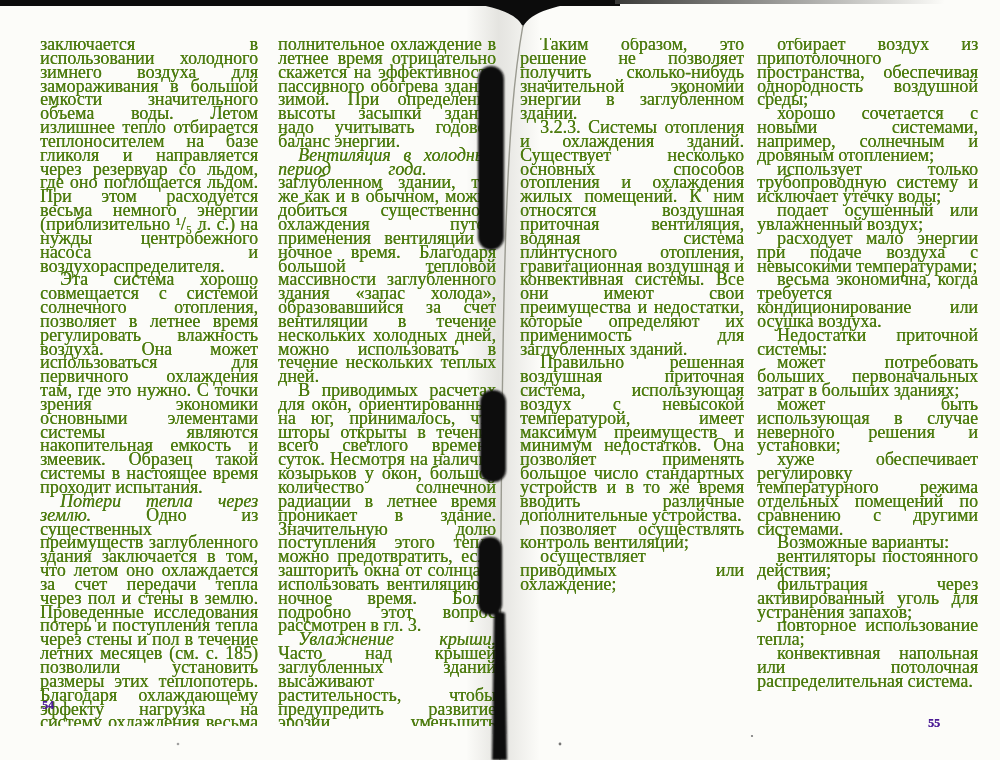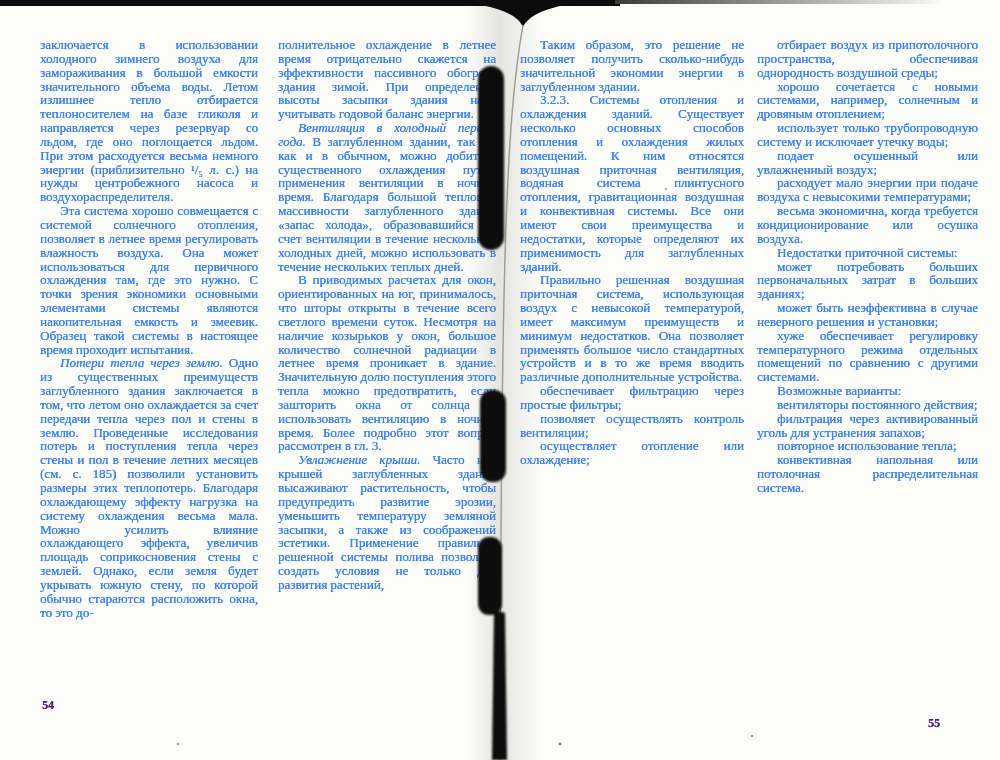--- a/index.html
+++ b/index.html
@@ -10,22 +10,22 @@
     height: 760px;
     background: #fcfcf9;
     overflow: hidden;
     font-family: "Liberation Serif", "DejaVu Serif", serif;
   }
   .col {
     position: absolute;
     top: 38px;
     height: 688px;
     overflow: hidden;
-    color: #3b82f6;
-    font-size: 13px;
+    color: #4d7c0f;
+    font-size: 18px;
     line-height: 13.85px;
     text-align: justify;
     text-shadow: 0.25px 0 0 currentColor;
   }
   .col-1 { left: 40px;  width: 218px; }
   .col-2 { left: 278px; width: 218px; }
   .col-3 { left: 520px; width: 224px; }
   .col-4 { left: 757px; width: 221px; }
   p.para { margin: 0; }
   p.para.indent { text-indent: 20px; }
@@ -77,34 +77,33 @@
         <p class="para indent"><span class="lead-italic">Увлажнение крыши. </span>Часто над крышей заглубленных зданий высаживают растительность, чтобы предупредить развитие эрозии, уменьшить температуру земляной засыпки, а также из соображений эстетики. Применение правильно решенной системы полива позволяет создать условия не только для развития растений,</p>
       </div>
     <div class="pagenum pagenum-left">54</div>
   </section>
 
   <section>
     <div class="col col-3">
         <p class="para indent">Таким образом, это решение не позволяет получить сколько-нибудь значительной экономии энергии в заглубленном здании.</p>
         <p class="para indent"><span class="lead-bold">3.2.3. Системы отопления и охлаждения зданий. </span>Существует несколько основных способов отопления и охлаждения жилых помещений. К ним относятся воздушная приточная вентиляция, водяная система плинтусного отопления, гравитационная воздушная и конвективная системы. Все они имеют свои преимущества и недостатки, которые определяют их применимость для заглубленных зданий.</p>
         <p class="para indent">Правильно решенная воздушная приточная система, использующая воздух с невысокой температурой, имеет максимум преимуществ и минимум недостатков. Она позволяет применять большое число стандартных устройств и в то же время вводить различные дополнительные устройства.</p>
-        <p class="para indent">обеспечивает фильтрацию через простые фильтры;</p>
         <p class="para indent">позволяет осуществлять контроль вентиляции;</p>
-        <p class="para indent">осуществляет отопление или охлаждение;</p>
+        <p class="para indent">осуществляет приводимых или охлаждение;</p>
       </div>
     <div class="col col-4">
         <p class="para indent">отбирает воздух из припотолочного пространства, обеспечивая однородность воздушной среды;</p>
         <p class="para indent">хорошо сочетается с новыми системами, например, солнечным и дровяным отоплением;</p>
         <p class="para indent">использует только трубопроводную систему и исключает утечку воды;</p>
         <p class="para indent">подает осушенный или увлажненный воздух;</p>
         <p class="para indent">расходует мало энергии при подаче воздуха с невысокими температурами;</p>
         <p class="para indent">весьма экономична, когда требуется кондиционирование или осушка воздуха.</p>
         <p class="para indent">Недостатки приточной системы:</p>
         <p class="para indent">может потребовать больших первоначальных затрат в больших зданиях;</p>
-        <p class="para indent">может быть неэффективна в случае неверного решения и установки;</p>
+        <p class="para indent">может быть использующая в случае неверного решения и установки;</p>
         <p class="para indent">хуже обеспечивает регулировку температурного режима отдельных помещений по сравнению с другими системами.</p>
         <p class="para indent">Возможные варианты:</p>
         <p class="para indent">вентиляторы постоянного действия;</p>
         <p class="para indent">фильтрация через активированный уголь для устранения запахов;</p>
         <p class="para indent">повторное использование тепла;</p>
         <p class="para indent">конвективная напольная или потолочная распределительная система.</p>
       </div>
     <div class="pagenum pagenum-right">55</div>
   </section>
 

